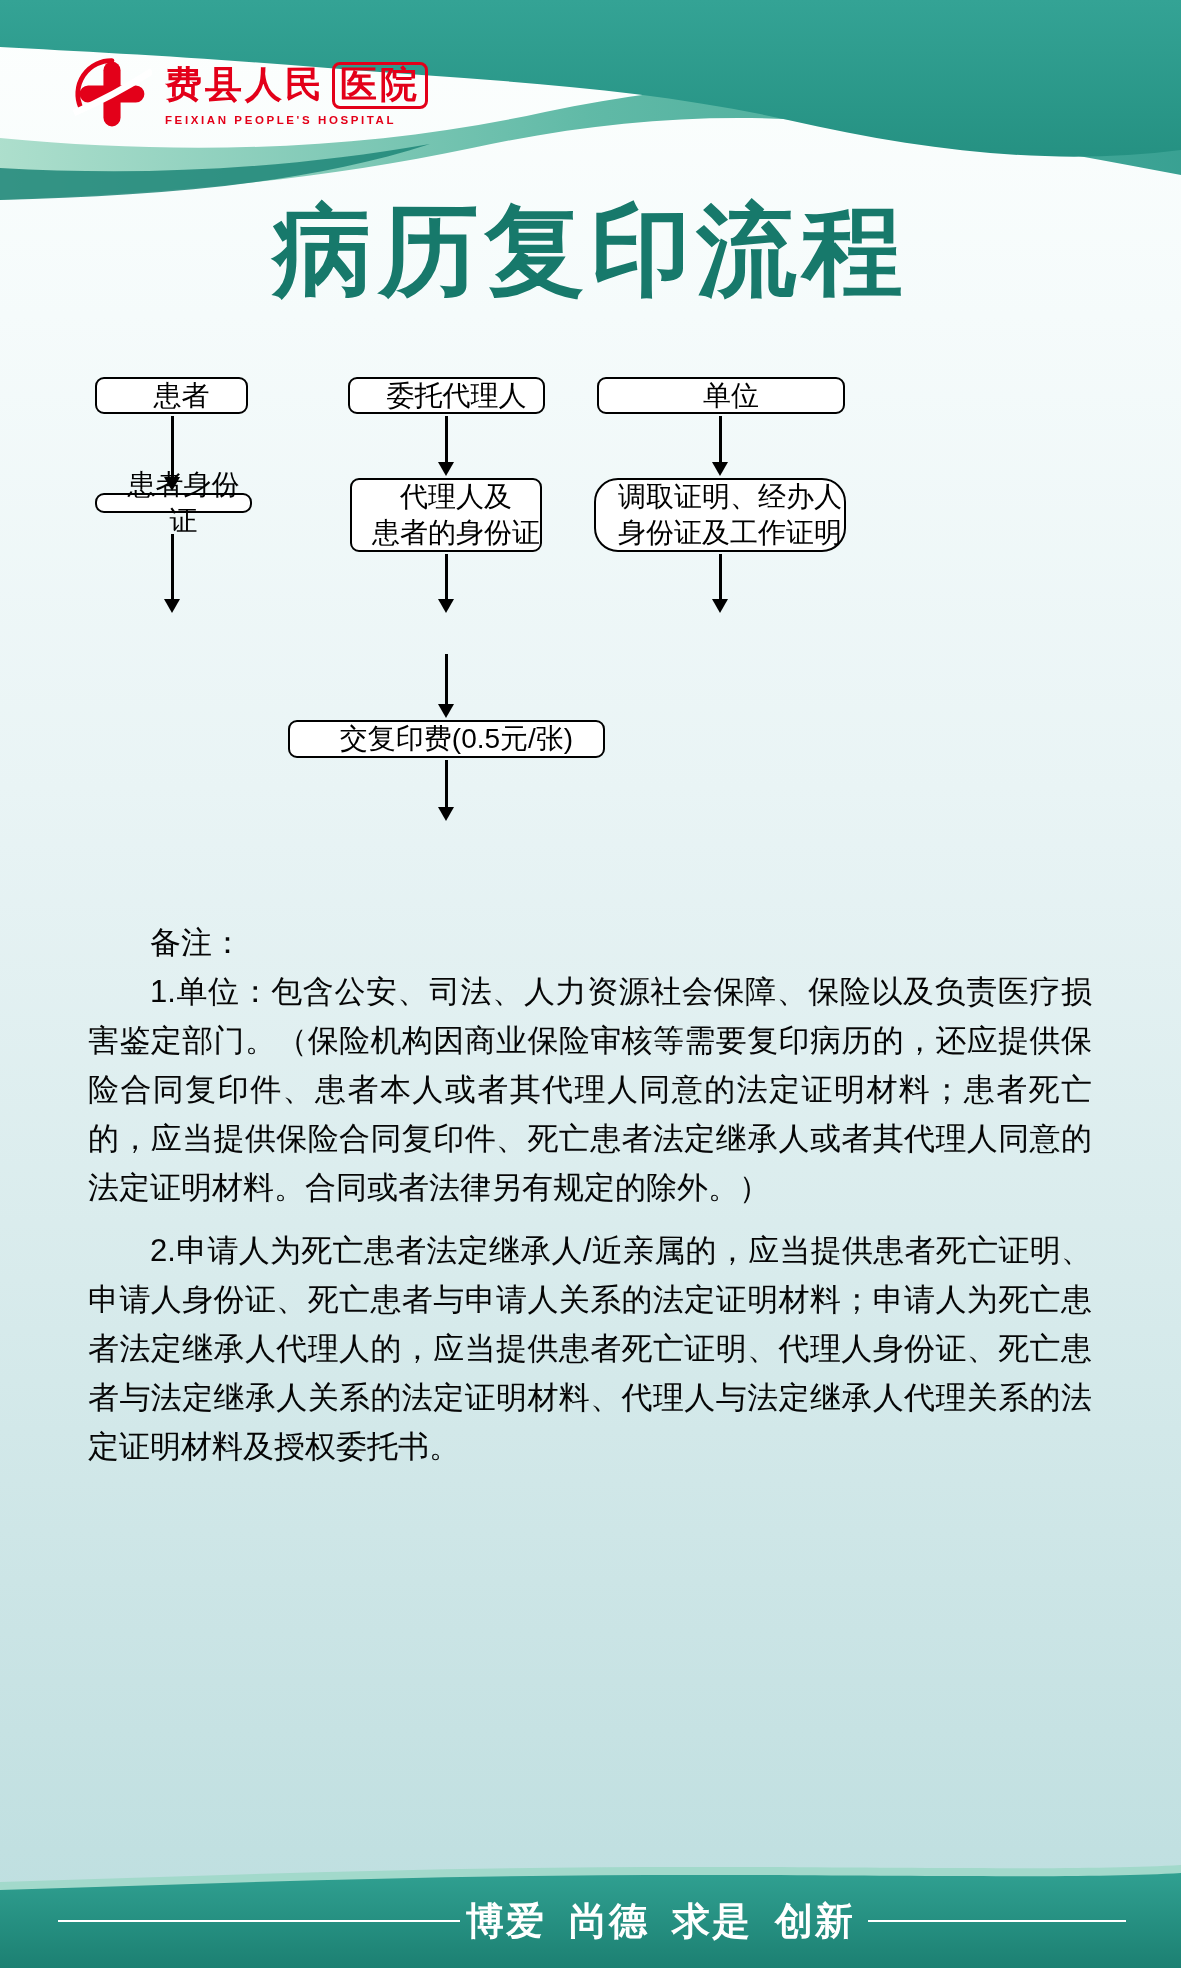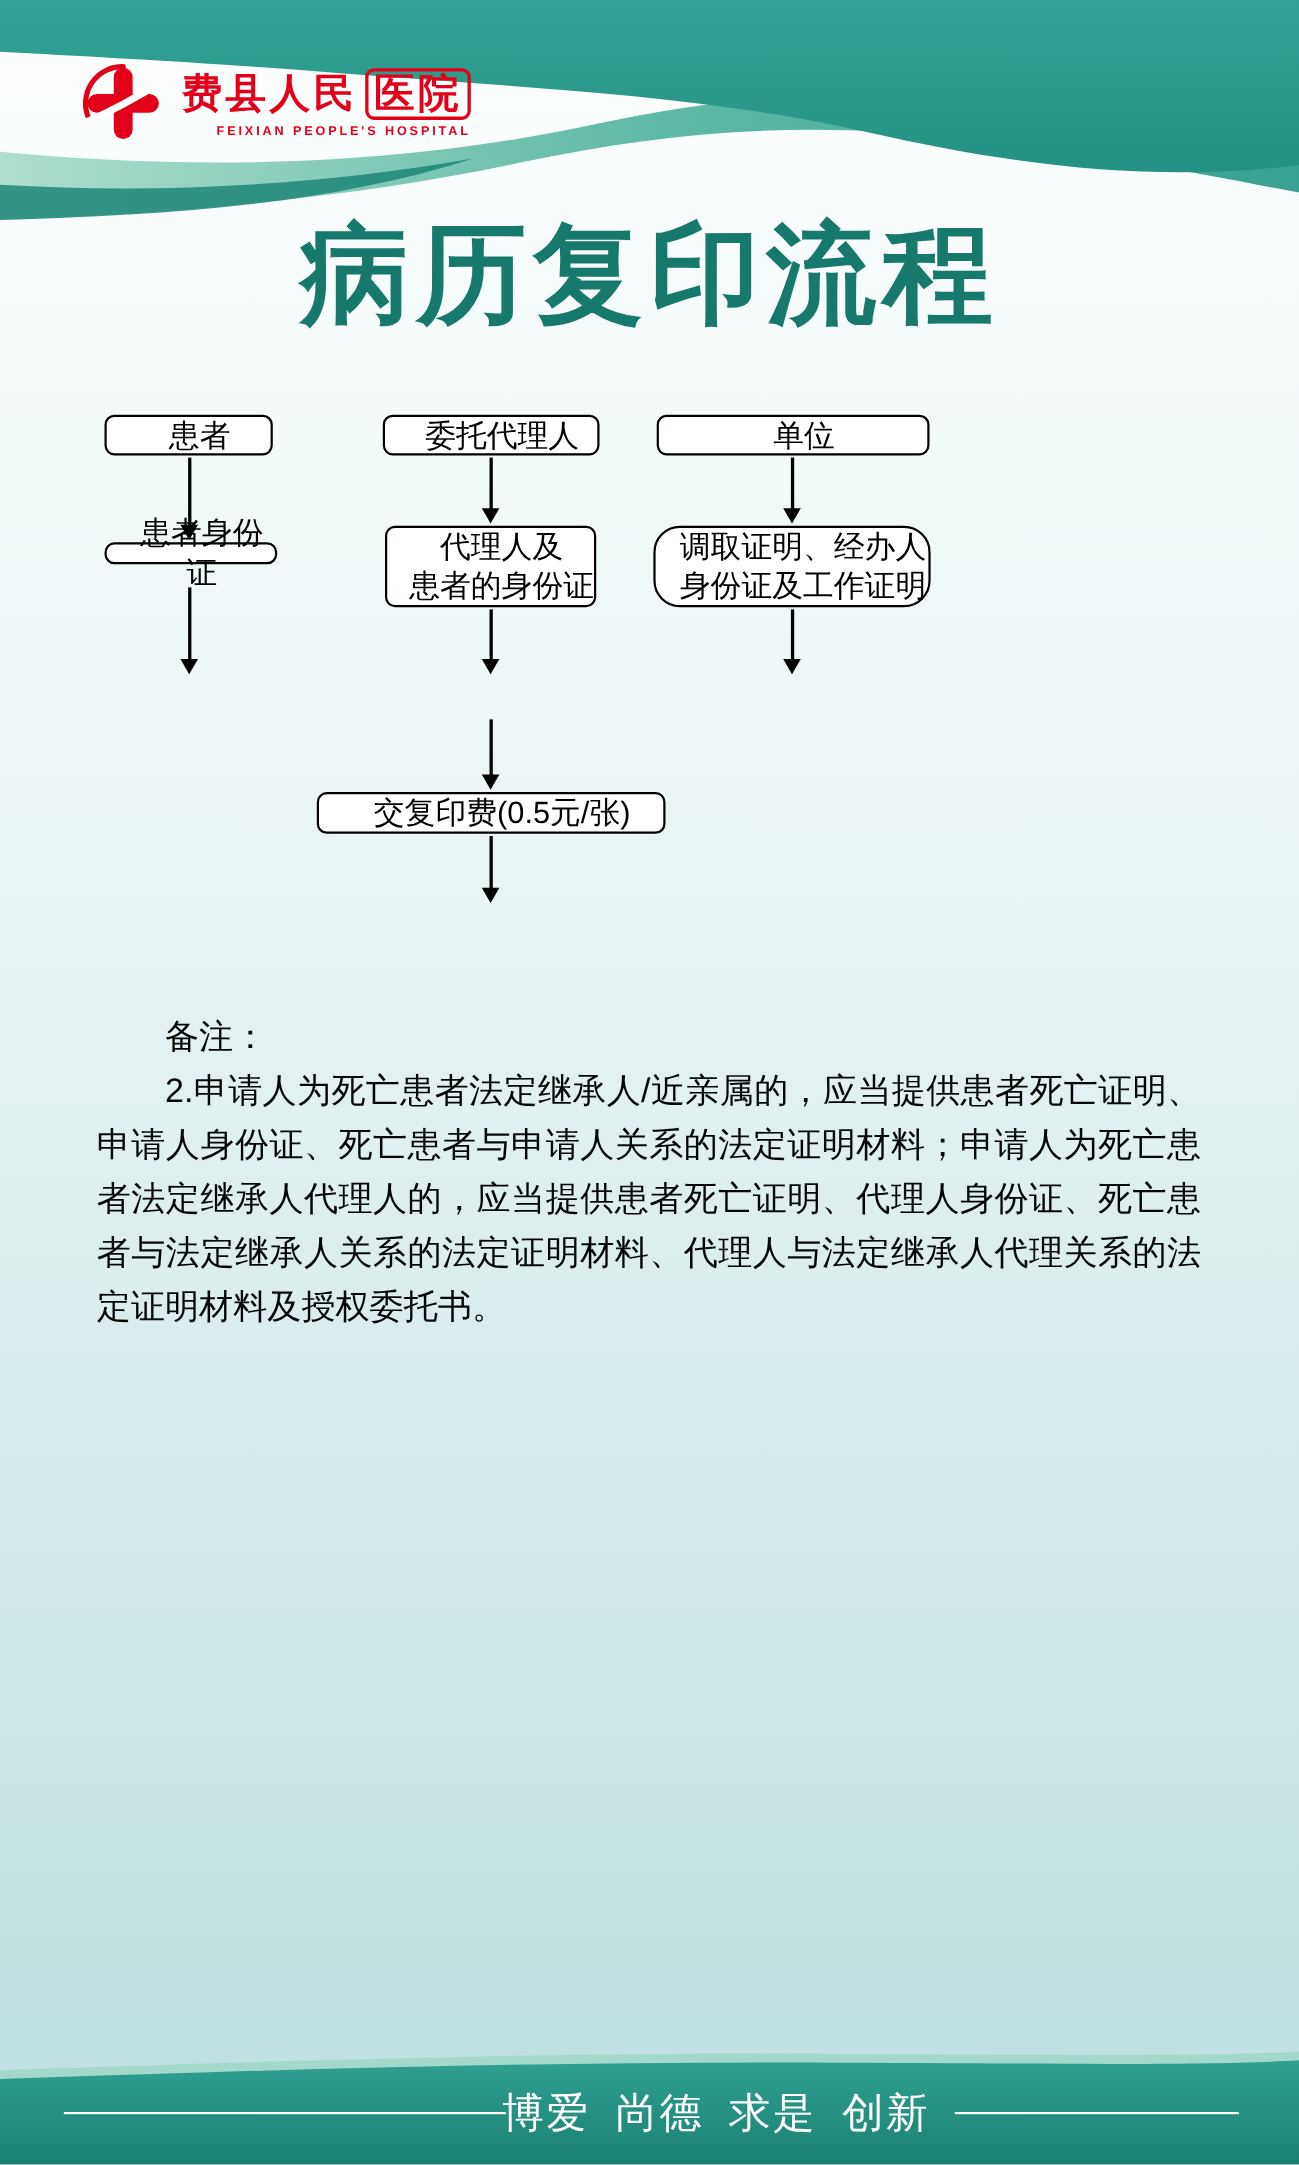--- a/index.html
+++ b/index.html
@@ -8,41 +8,41 @@
   .poster{position:relative;width:1181px;height:1968px;overflow:hidden;margin:0 auto;
     background:linear-gradient(180deg,#fdfffe 0%,#f5fbfb 16%,#e9f4f5 40%,#d8ebec 65%,#c6e2e3 88%,#bcdedf 100%);}
 
   .header-wave{position:absolute;top:0;left:0;display:block;}
   .footer-wave{position:absolute;bottom:0;left:0;display:block;}
 
   .logo{position:absolute;left:72px;top:54px;display:flex;align-items:center;gap:13px;}
   .logo-mark svg{display:block;}
   .logo-text .cn{font-size:37px;font-weight:bold;color:#e30019;letter-spacing:3px;display:flex;align-items:center;gap:7px;line-height:1.1;}
   .logo-text .cn .boxed{border:3px solid #e30019;border-radius:8px;padding:0 5px;}
-  .logo-text .en{margin-top:5px;font-size:11.5px;color:#e30019;letter-spacing:2.6px;font-weight:bold;text-align:right;}
+  .logo-text .en{margin-top:5px;font-size:11.5px;color:#e30019;letter-spacing:2.6px;font-weight:bold;}
 
   .title{position:absolute;top:198px;left:0;width:100%;margin:0;text-align:center;
     font-size:100px;font-weight:700;color:#17796b;letter-spacing:6px;line-height:1.05;}
 
   .fbox{position:absolute;box-sizing:border-box;background:#ffffff;border:2px solid #000;border-radius:9px;
     display:flex;align-items:center;justify-content:center;text-align:center;
     font-size:28px;color:#000;line-height:1.28;white-space:pre-line;padding-left:20px;}
 
   .arrow{position:absolute;width:16px;margin-left:-8px;}
   .arrow-shaft{position:absolute;left:50%;top:0;bottom:13px;width:3px;margin-left:-1.5px;background:#000;}
   .arrow-head{position:absolute;left:50%;bottom:0;margin-left:-8px;width:0;height:0;
     border-left:8px solid transparent;border-right:8px solid transparent;border-top:14px solid #000;}
 
   .notes{position:absolute;left:88px;top:918px;width:1004px;color:#060606;}
   .notes-heading{font-size:31px;line-height:49px;text-indent:2em;margin:0;font-weight:normal;}
   .notes p{font-size:31px;line-height:49px;text-align:justify;text-indent:2em;margin:0;}
   .notes p + p{margin-top:14px;}
 
-  .motto{position:absolute;left:449px;width:404px;top:1896px;text-align:center;color:#ffffff;
-    font-family:"Liberation Serif",serif;font-weight:normal;font-size:38px;white-space:pre;letter-spacing:2px;}
+  .motto{position:absolute;left:466px;width:404px;top:1896px;text-align:left;color:#ffffff;
+    font-family:"Liberation Serif",serif;font-weight:bold;font-size:38px;white-space:pre;letter-spacing:2px;}
   .motto-line{position:absolute;top:1920px;height:2px;background:#ffffff;}
   .motto-line.left{left:58px;width:402px;}
   .motto-line.right{left:868px;width:258px;}
 </style>
 </head>
 <body>
 
 <div class="poster">
 
   <svg class="header-wave" width="1181" height="230" viewBox="0 0 1181 230">
@@ -124,20 +124,21 @@
     <div class="arrow-shaft"></div>
       <div class="arrow-head"></div>
   </div>
   <div class="arrow" style="left:446px;top:760px;height:61px;">
     <div class="arrow-shaft"></div>
       <div class="arrow-head"></div>
   </div>
 
   <div class="notes">
     <div class="notes-heading">备注：</div>
+    <p>1.单位：包含公安、司法、人力资源社会保障、保险以及负责医疗损害鉴定部门。（保险机构因商业保险审核等需要复印病历的，还应提供保险合同复印件、患者本人或者其代理人同意的法定证明材料；患者死亡的，应当提供保险合同复印件、死亡患者法定继承人或者其代理人同意的法定证明材料。合同或者法律另有规定的除外。）</p>
     <p>2.申请人为死亡患者法定继承人/近亲属的，应当提供患者死亡证明、申请人身份证、死亡患者与申请人关系的法定证明材料；申请人为死亡患者法定继承人代理人的，应当提供患者死亡证明、代理人身份证、死亡患者与法定继承人关系的法定证明材料、代理人与法定继承人代理关系的法定证明材料及授权委托书。</p>
   </div>
 
   <svg class="footer-wave" width="1181" height="120" viewBox="0 0 1181 120">
     <defs>
       <linearGradient id="gFoot" x1="0" y1="0" x2="0" y2="1">
         <stop offset="0" stop-color="#30a091"></stop>
         <stop offset="1" stop-color="#1c8072"></stop>
       </linearGradient>
     </defs>

